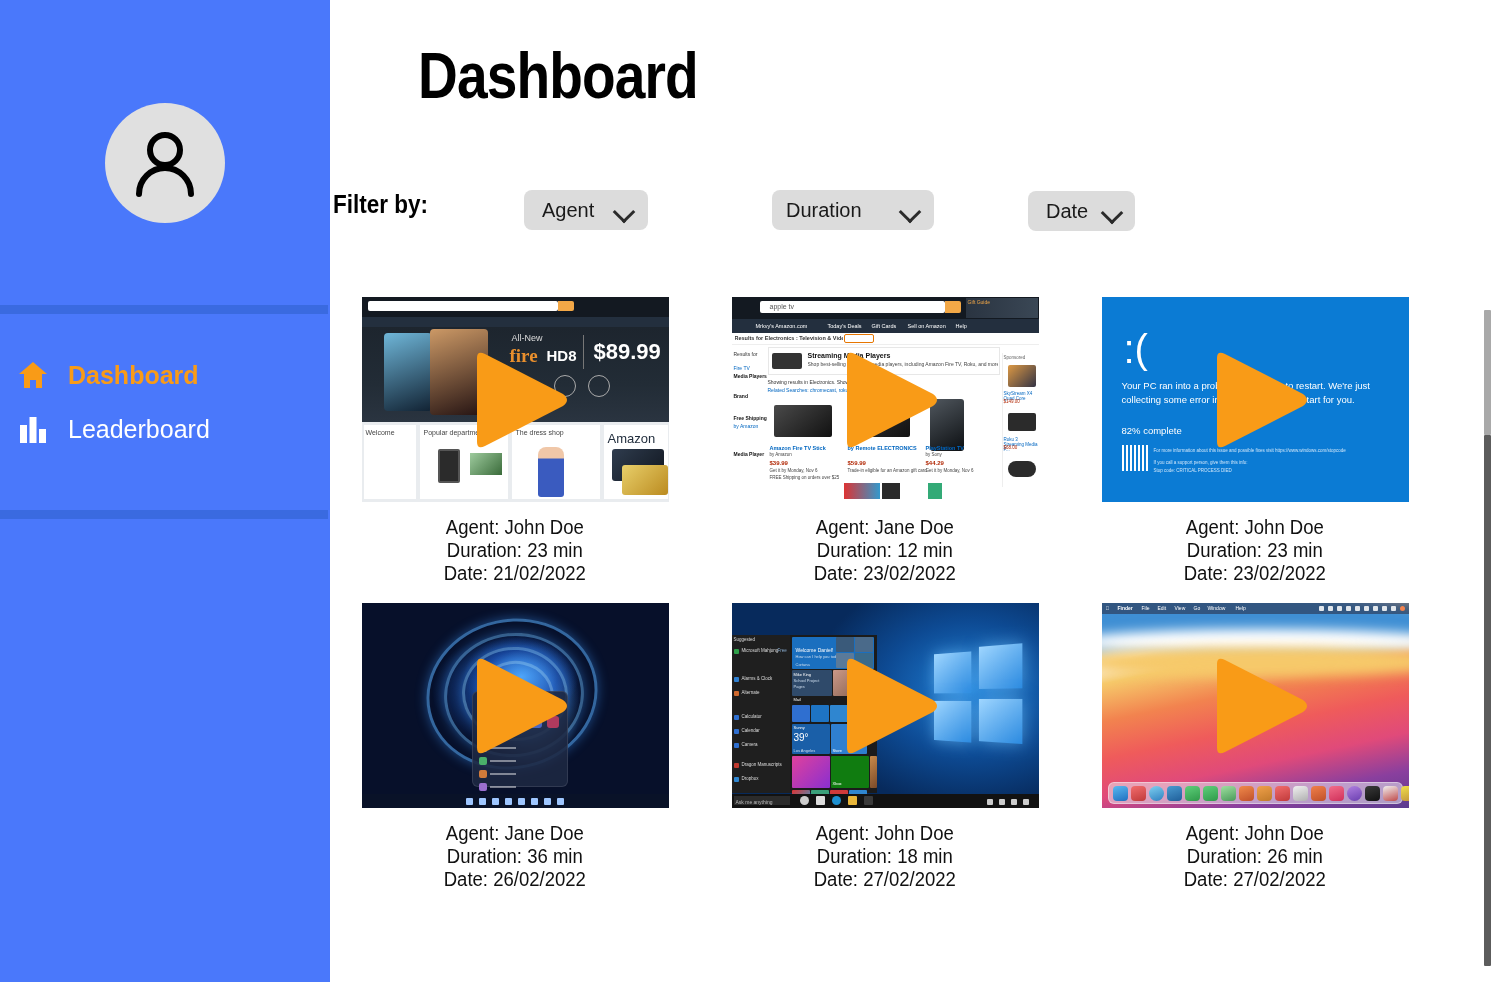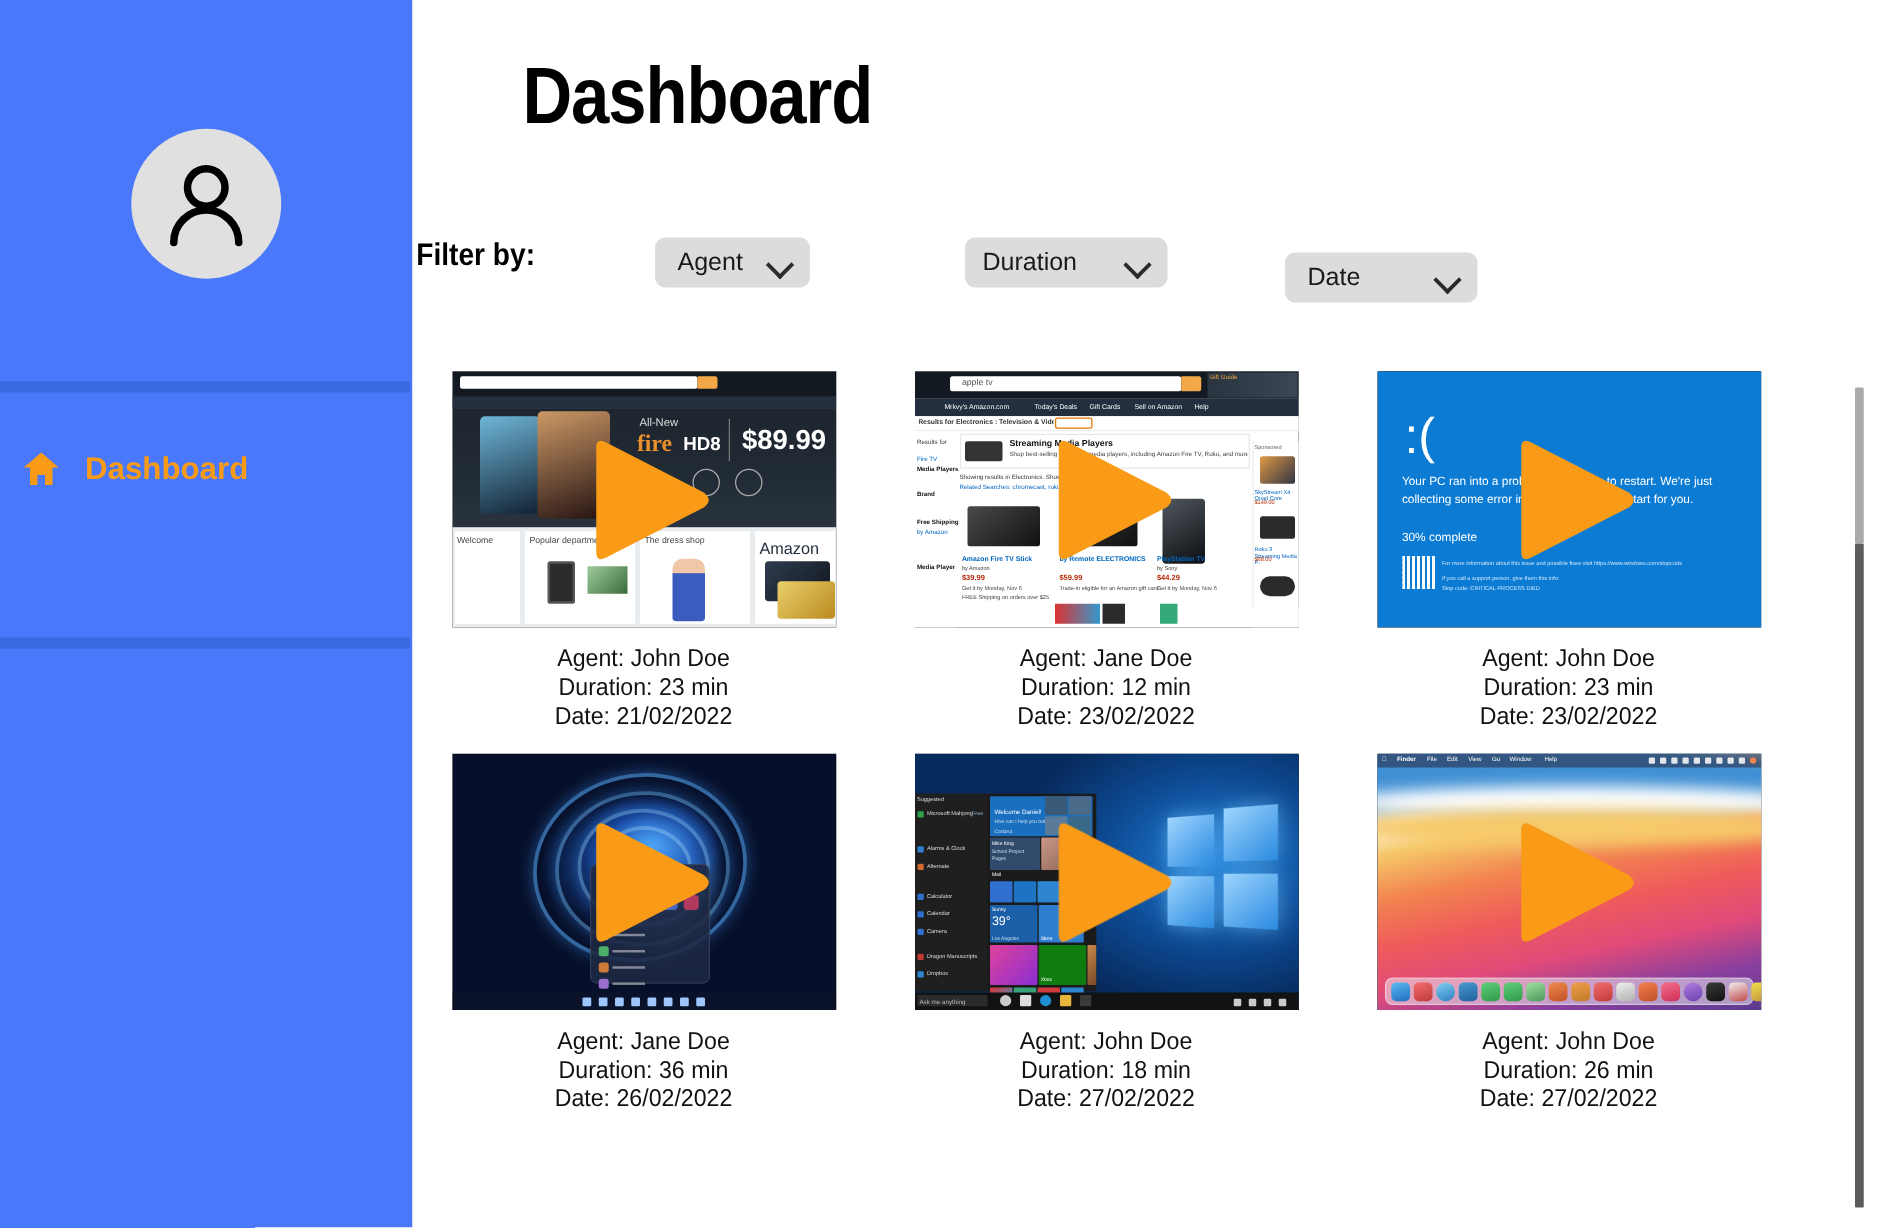--- a/index.html
+++ b/index.html
@@ -125,21 +125,21 @@
   }
   .chev::before {
     content:""; position:absolute; left: 2px; top: 0;
     width: 13px; height: 13px;
     border-right: 3px solid #2b2b2b;
     border-bottom: 3px solid #2b2b2b;
     transform: rotate(45deg);
   }
   #chip-agent { left: 194px; top: 0; width: 124px; }
   #chip-duration { left: 442px; top: 0; width: 162px; padding-left: 14px; }
-  #chip-date { left: 698px; top: 12px; width: 154px; }
+  #chip-date { left: 698px; top: 1px; width: 107px; }
 
   
   .grid {
     position: absolute; left: 0; top: 297px;
     width: 1110px;
     display: grid;
     grid-template-columns: repeat(3, 1fr);
     row-gap: 18px;
   }
   .card { display:flex; flex-direction: column; align-items:center; }
@@ -353,20 +353,30 @@
     <div class="divider top"></div>
 
     <nav class="nav">
       <div class="nav-item active">
         <span class="nav-icon">
           <svg width="30" height="28" viewBox="0 0 30 28">
             <path d="M15 1 L29 13 H24 V27 H18 V19 H12 V27 H6 V13 H1 Z" fill="#f99b17"></path>
           </svg>
         </span>
         <span class="nav-label">Dashboard</span>
+      </div>
+      <div class="nav-item">
+        <span class="nav-icon">
+          <svg width="28" height="28" viewBox="0 0 28 28">
+            <rect x="1" y="10" width="7" height="18" fill="#fff"></rect>
+            <rect x="10.5" y="2" width="7" height="26" fill="#fff"></rect>
+            <rect x="20" y="14" width="7" height="14" fill="#fff"></rect>
+          </svg>
+        </span>
+        <span class="nav-label">Leaderboard</span>
       </div>
     </nav>
 
     <div class="divider bottom"></div>
   </aside>
 
   <main class="main">
 
     <div class="topbar">
       <h1 class="page-title">Dashboard</h1>
@@ -517,21 +527,21 @@
           <div>Duration: 12 min</div>
           <div>Date: 23/02/2022</div>
         </div>
       </div>
 
       <div class="card">
         <div class="thumb">
           <div class="scene bsod">
             <div class="face">:(</div>
             <div class="msg">Your PC ran into a problem and needs to restart. We're just collecting some error info, and then we'll restart for you.</div>
-            <div class="pct">30% complete</div>
+            <div class="pct">82% complete</div>
             <div class="qr"></div>
             <div class="small" style="top:150px;">For more information about this issue and possible fixes visit https://www.windows.com/stopcode</div>
             <div class="small" style="top:162px;">If you call a support person, give them this info:</div>
             <div class="small" style="top:170px;">Stop code: CRITICAL PROCESS DIED</div>
           </div>
           <div class="play">
             <svg width="112" height="104" viewBox="0 0 112 104">
               <path d="M18 10 Q18 2 26 6 L104 46 Q112 52 104 58 L26 98 Q18 102 18 94 Z" fill="#f99b17"></path>
             </svg>
           </div>

